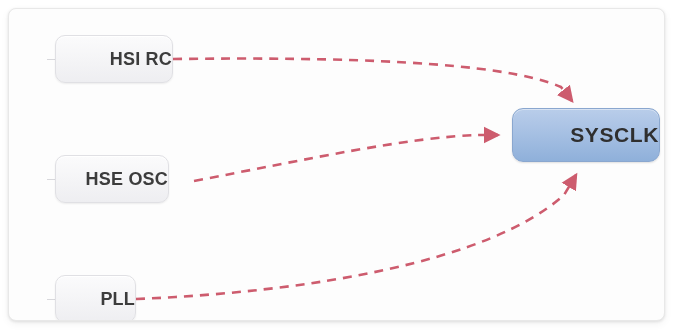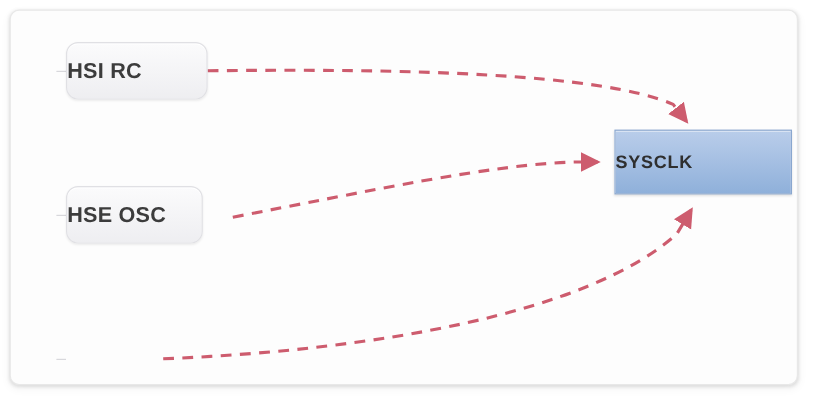--- a/index.html
+++ b/index.html
@@ -35,41 +35,41 @@
     width: 679px;
     height: 335px;
     pointer-events: none;
   }
 
   .node {
     position: absolute;
     box-sizing: border-box;
     display: flex;
     align-items: center;
-    justify-content: flex-start;
+    justify-content: flex-end;
     border-radius: 10px;
     letter-spacing: 0.2px;
   }
 
   .node-source {
     background: linear-gradient(180deg, #fbfbfc 0%, #f4f4f6 55%, #eeeef1 100%);
     border: 1px solid #e0e0e4;
     box-shadow: 0 1px 2px rgba(0,0,0,0.07), inset 0 1px 0 rgba(255,255,255,0.9);
     color: #3c3c3c;
     font-size: 18px;
     font-weight: bold;
   }
 
   .node-target {
     background: linear-gradient(180deg, #b9cdea 0%, #a9c2e4 40%, #9cb9df 70%, #8fb0da 100%);
     border: 1px solid #8aa7cf;
-    border-radius: 0;
+    border-radius: 11px;
     box-shadow: 0 1px 2px rgba(0,0,0,0.12), inset 0 1px 0 rgba(255,255,255,0.45);
     color: #2f2f2f;
-    font-size: 15px;
+    font-size: 21px;
     font-weight: bold;
     letter-spacing: 0.6px;
   }
 
   #node-hsi-rc { left: 46px;  top: 26px;  width: 118px; height: 48px; }
   #node-hse-osc{ left: 46px;  top: 146px; width: 114px; height: 48px; }
   #node-pll    { left: 46px;  top: 266px; width: 81px;  height: 48px; }
   #node-sysclk { left: 503px; top: 99px;  width: 148px; height: 54px; }
 
   .node-label { user-select: none; }
@@ -108,18 +108,21 @@
   <div class="port-stub" id="stub-pll"></div>
 
   <div class="node node-source" id="node-hsi-rc">
     <span class="node-label">HSI RC</span>
   </div>
 
   <div class="node node-source" id="node-hse-osc">
     <span class="node-label">HSE OSC</span>
   </div>
 
+  <div class="node node-source" id="node-pll">
+    <span class="node-label">PLL</span>
+  </div>
 
   <div class="node node-target" id="node-sysclk">
     <span class="node-label">SYSCLK</span>
   </div>
 
 </div>
 
 </body></html>

